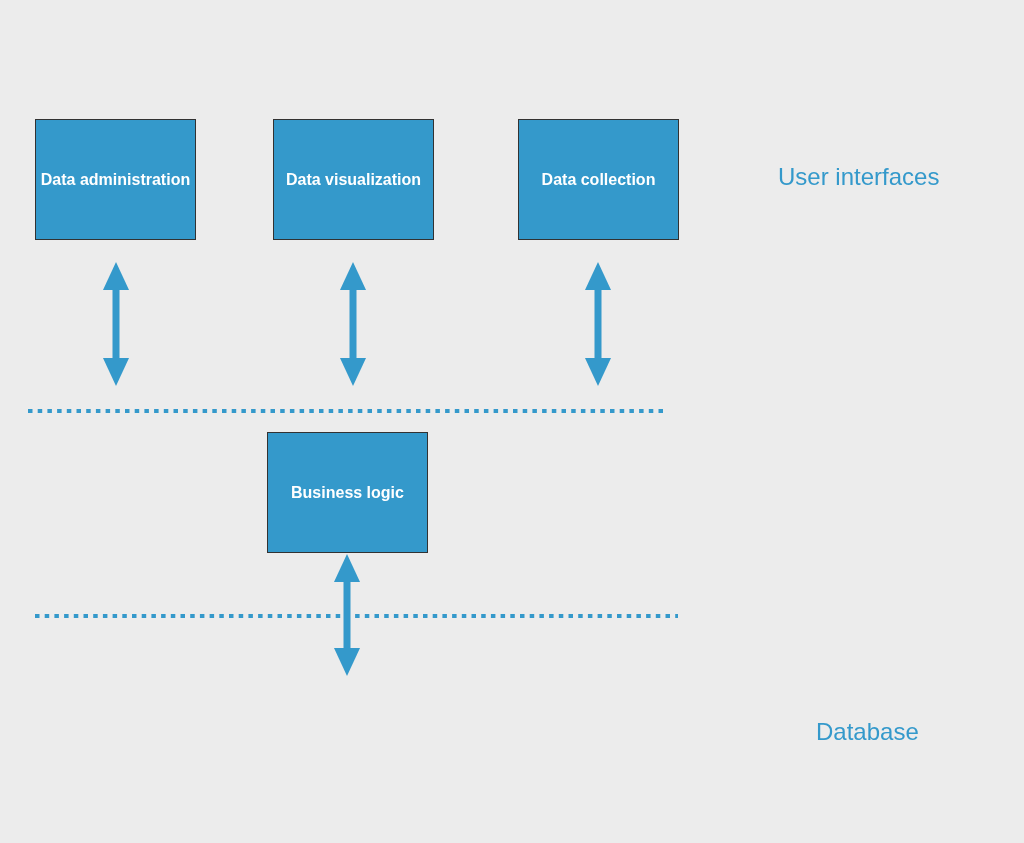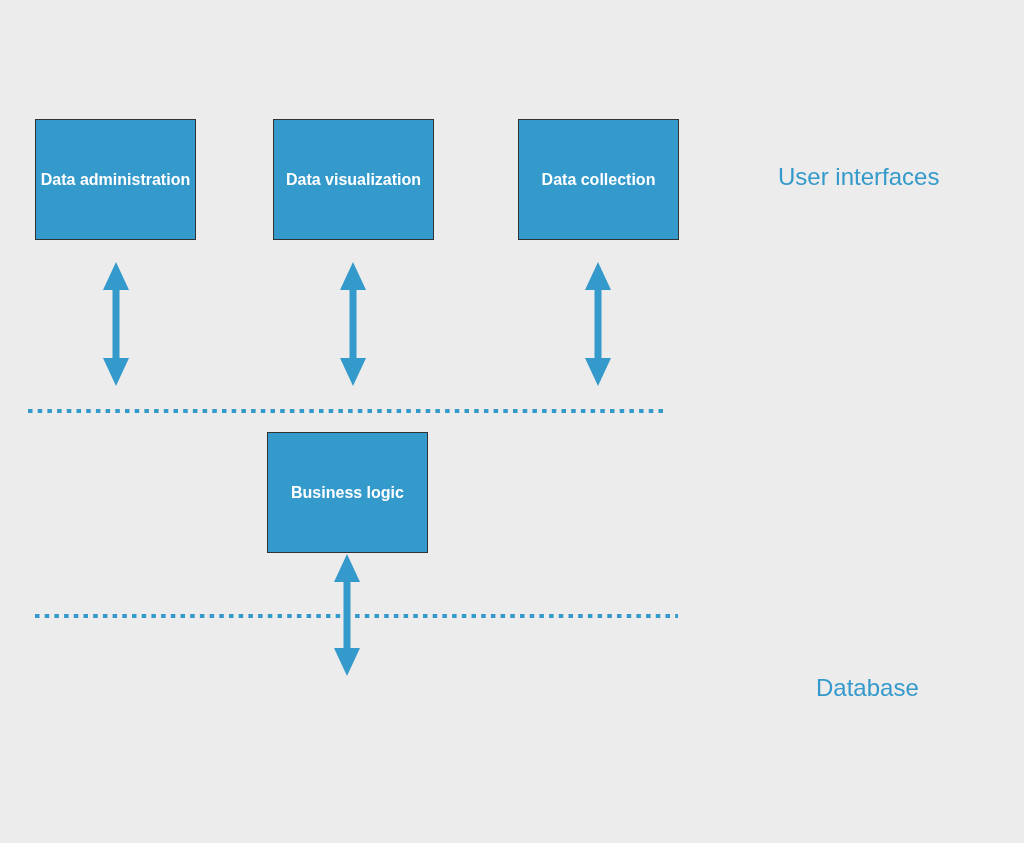--- a/index.html
+++ b/index.html
@@ -118,15 +118,15 @@
   </div>
 
   <div class="node" style="left:518px; top:119px;">
     <span>Data collection</span>
   </div>
 
 
   <div class="layer-label" style="left:778px; top:165px;">User interfaces</div>
 
 
-  <div class="layer-label" style="left:816px; top:676px;">Database</div>
+  <div class="layer-label" style="left:816px; top:720px;">Database</div>
 
 </div>
 
 </body></html>

